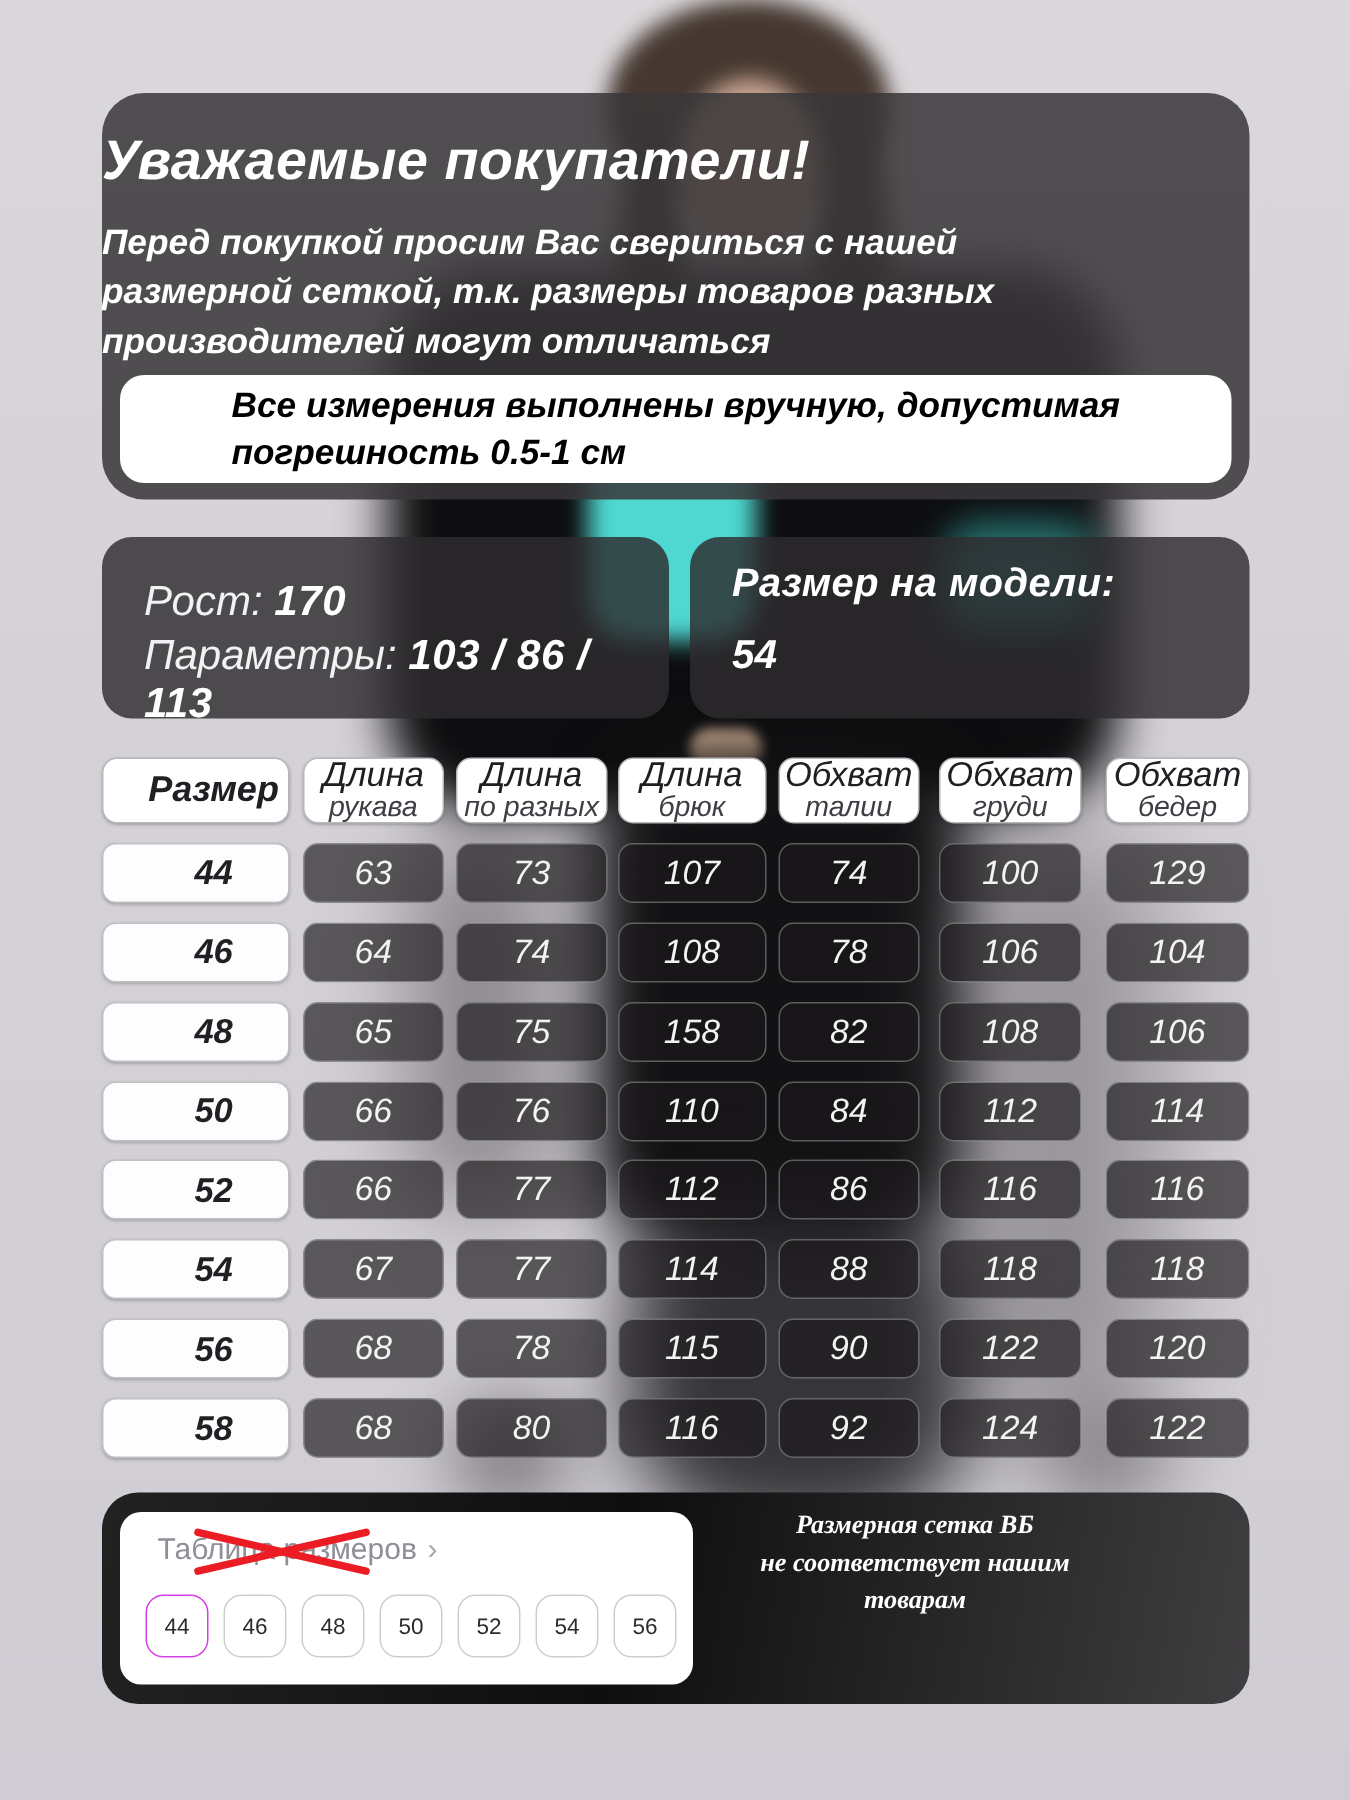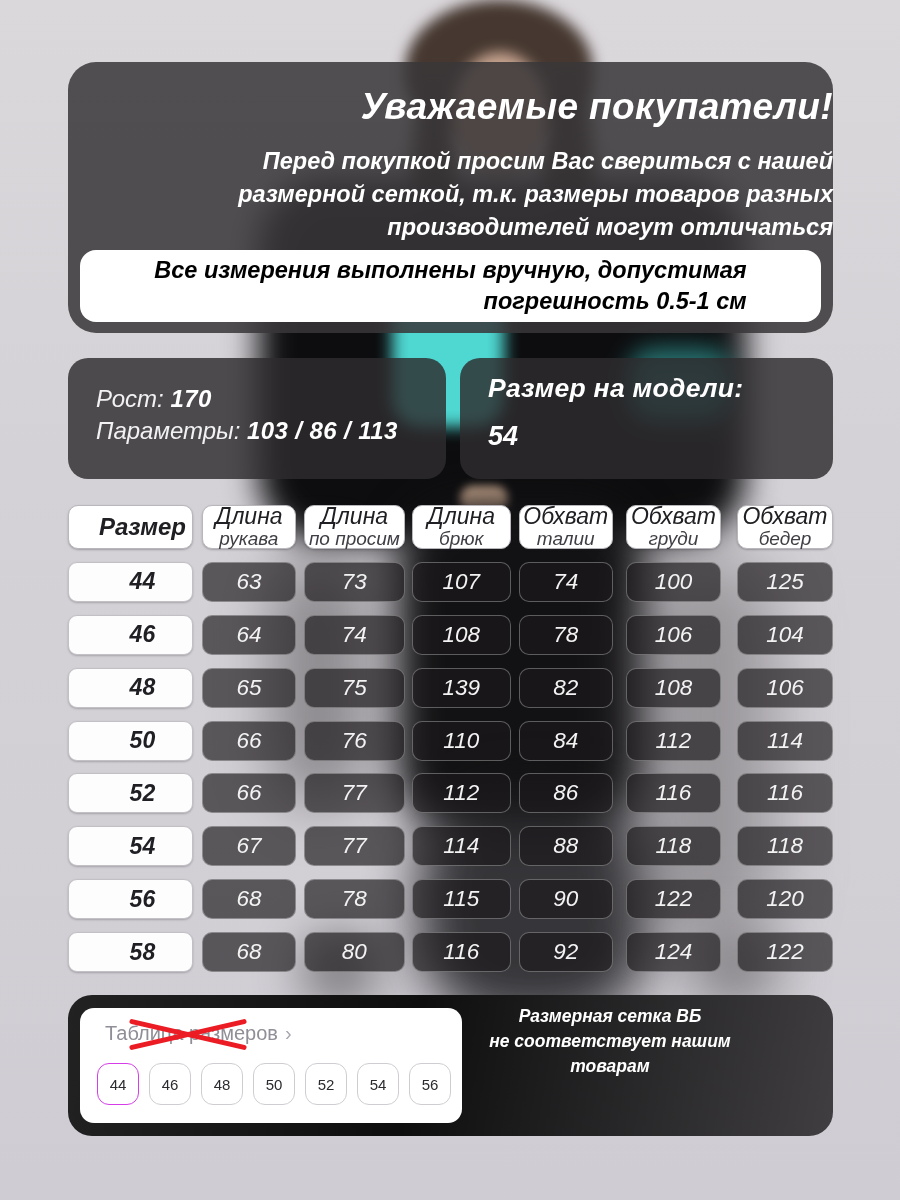--- a/index.html
+++ b/index.html
@@ -23,34 +23,34 @@
   .legs2{left:418px;top:788px;width:232px;height:235px;background:#1b1b1e;border-radius:90px;filter:blur(26px);opacity:.85;}
   .smearR{left:640px;top:556px;width:135px;height:390px;background:#6b686b;border-radius:60px;filter:blur(34px);opacity:.55;}
   .smearL{left:272px;top:556px;width:95px;height:250px;background:#454245;border-radius:50px;filter:blur(30px);opacity:.5;}
   .smearB{left:300px;top:930px;width:80px;height:80px;background:#4a474a;border-radius:40px;filter:blur(24px);opacity:.6;}
   .smearB2{left:690px;top:930px;width:90px;height:80px;background:#504d50;border-radius:40px;filter:blur(26px);opacity:.55;}
 
   section{position:absolute;z-index:2;box-sizing:border-box;}
   
   .header-card{
     left:68px;top:62px;width:765px;height:271px;border-radius:28px;
-    background:rgba(57,55,57,.86);color:#fff;font-style:italic;text-align:right;
+    background:rgba(57,55,57,.86);color:#fff;font-style:italic;text-align:left;
   }
   .header-card h1{margin:24px 0 0;font-size:37px;font-weight:700;letter-spacing:.4px;}
   .header-card .body{margin:17px auto 0;font-size:23.5px;font-weight:600;line-height:1.4;white-space:pre-line;}
   .note{
     position:absolute;left:12px;top:188px;width:741px;height:72px;background:#fff;border-radius:16px;
     color:#000000;font-weight:700;font-size:23.5px;line-height:1.32;white-space:pre-line;
     display:flex;align-items:center;justify-content:center;
   }
   
   .params-card{left:68px;top:358px;width:378px;height:121px;border-radius:20px;background:rgba(46,44,46,.82);color:#fff;font-style:italic;padding:15px 0 0 28px;}
   .size-card{left:460px;top:358px;width:373px;height:121px;border-radius:20px;background:rgba(46,44,46,.82);color:#fff;font-style:italic;padding:15px 12px 0 28px;}
   .card-title{font-size:26.5px;font-weight:700;letter-spacing:.3px;}
-  .pline{font-size:24px;font-weight:300;margin-top:12px;color:#f2f2f4;}
+  .pline{font-size:28px;font-weight:300;margin-top:12px;color:#f2f2f4;}
   .pline + .pline{margin-top:4px;}
   .pline b{font-weight:800;color:#fff;letter-spacing:.4px;}
   .big-size{font-size:27px;font-weight:800;margin-top:17px;}
   
   .table{left:68px;top:505px;width:765px;height:467px;display:flex;flex-direction:column;justify-content:space-between;}
   .thead,.trow{display:flex;}
   .thead{height:44px;}
   .trow{height:40px;}
   .c0{width:104px;padding-left:24px;}
   .c1{width:97px;margin-left:9px;}
@@ -77,21 +77,21 @@
   .cross{position:absolute;left:48px;top:8px;width:120px;height:36px;pointer-events:none;}
   .cross i{position:absolute;left:0;top:16px;width:120px;height:5px;background:#ec1c24;border-radius:3px;display:block;}
   .cross .l1{transform:rotate(13deg);}
   .cross .l2{transform:rotate(-13deg);}
   .chips{position:absolute;left:17px;top:55px;display:flex;gap:10px;}
   .chip{width:40px;height:40px;background:#fff;border:1.5px solid #cfcdd2;border-radius:12px;
         display:flex;align-items:center;justify-content:center;font-size:15px;color:#2b2b30;cursor:pointer;}
   .chip.sel{border-color:#d63de8;}
   .warning{position:absolute;left:392px;top:0;width:300px;height:141px;color:#fff;font-style:italic;text-align:center;}
   .warning h2{margin:14px 0 0;font-size:31px;font-weight:700;letter-spacing:.4px;}
-  .warning p{margin:9px 0 0;font-size:17.5px;font-weight:600;line-height:1.42;white-space:pre-line;}
+  .warning p{margin:9px 0 0;font-size:17.5px;font-weight:600;line-height:1.42;white-space:pre-line;font-family:Liberation Serif, serif;}
 </style>
 </head>
 <body>
 
 <div class="canvas">
 
   <div class="photo">
     <div class="hair"></div>
     <div class="hairL"></div>
     <div class="hairR"></div>
@@ -129,21 +129,21 @@
 
   <section class="table">
     <div class="thead" id="table-head">
       <div class="hbox hsize c0">Размер</div>
     <div class="hbox hcol c1">
           <span class="t">Длина</span>
           <span class="s">рукава</span>
         </div>
         <div class="hbox hcol c2">
           <span class="t">Длина</span>
-          <span class="s">по просим</span>
+          <span class="s">по разных</span>
         </div>
         <div class="hbox hcol c3">
           <span class="t">Длина</span>
           <span class="s">брюк</span>
         </div>
         <div class="hbox hcol c4">
           <span class="t">Обхват</span>
           <span class="s">талии</span>
         </div>
         <div class="hbox hcol c5">
@@ -156,36 +156,36 @@
         </div>
       </div>
 
   <div class="trow">
         <div class="scell c0">44</div>
         <div class="vcell c1">63</div>
         <div class="vcell c2">73</div>
         <div class="vcell c3">107</div>
         <div class="vcell c4">74</div>
         <div class="vcell c5">100</div>
-        <div class="vcell c6">125</div>
+        <div class="vcell c6">129</div>
       </div>
       <div class="trow">
         <div class="scell c0">46</div>
         <div class="vcell c1">64</div>
         <div class="vcell c2">74</div>
         <div class="vcell c3">108</div>
         <div class="vcell c4">78</div>
         <div class="vcell c5">106</div>
         <div class="vcell c6">104</div>
       </div>
       <div class="trow">
         <div class="scell c0">48</div>
         <div class="vcell c1">65</div>
         <div class="vcell c2">75</div>
-        <div class="vcell c3">139</div>
+        <div class="vcell c3">158</div>
         <div class="vcell c4">82</div>
         <div class="vcell c5">108</div>
         <div class="vcell c6">106</div>
       </div>
       <div class="trow">
         <div class="scell c0">50</div>
         <div class="vcell c1">66</div>
         <div class="vcell c2">76</div>
         <div class="vcell c3">110</div>
         <div class="vcell c4">84</div>

